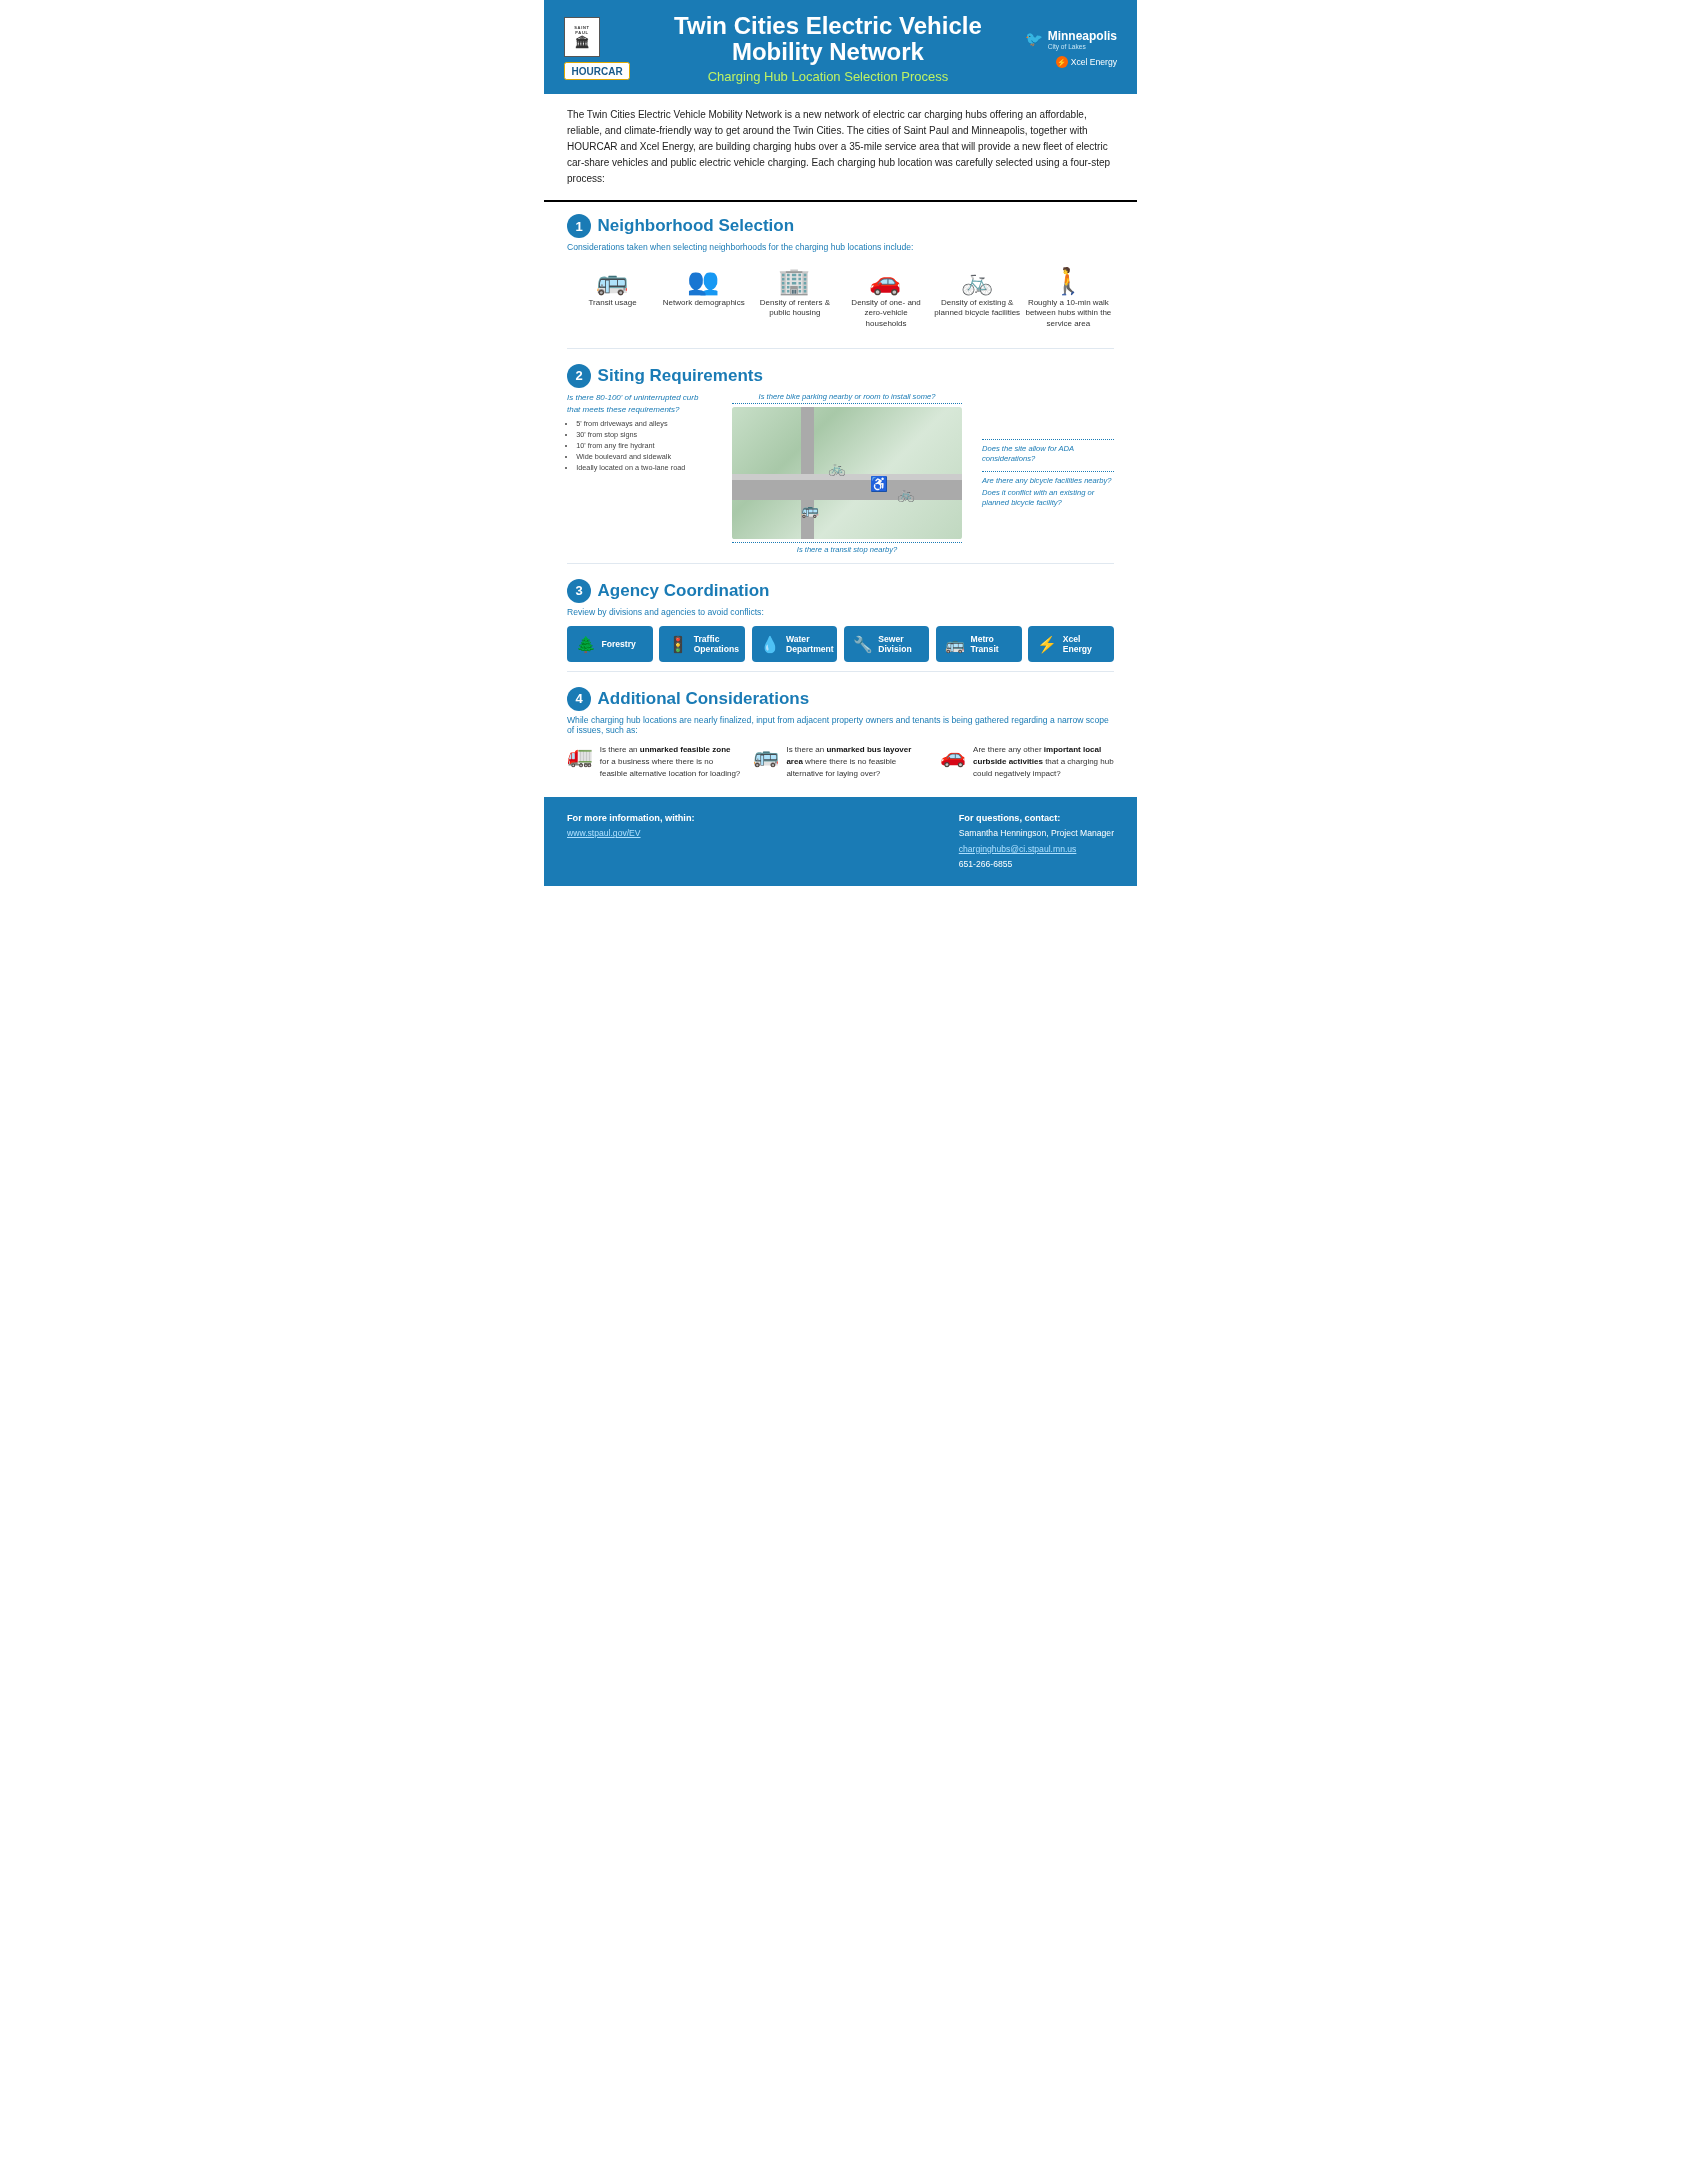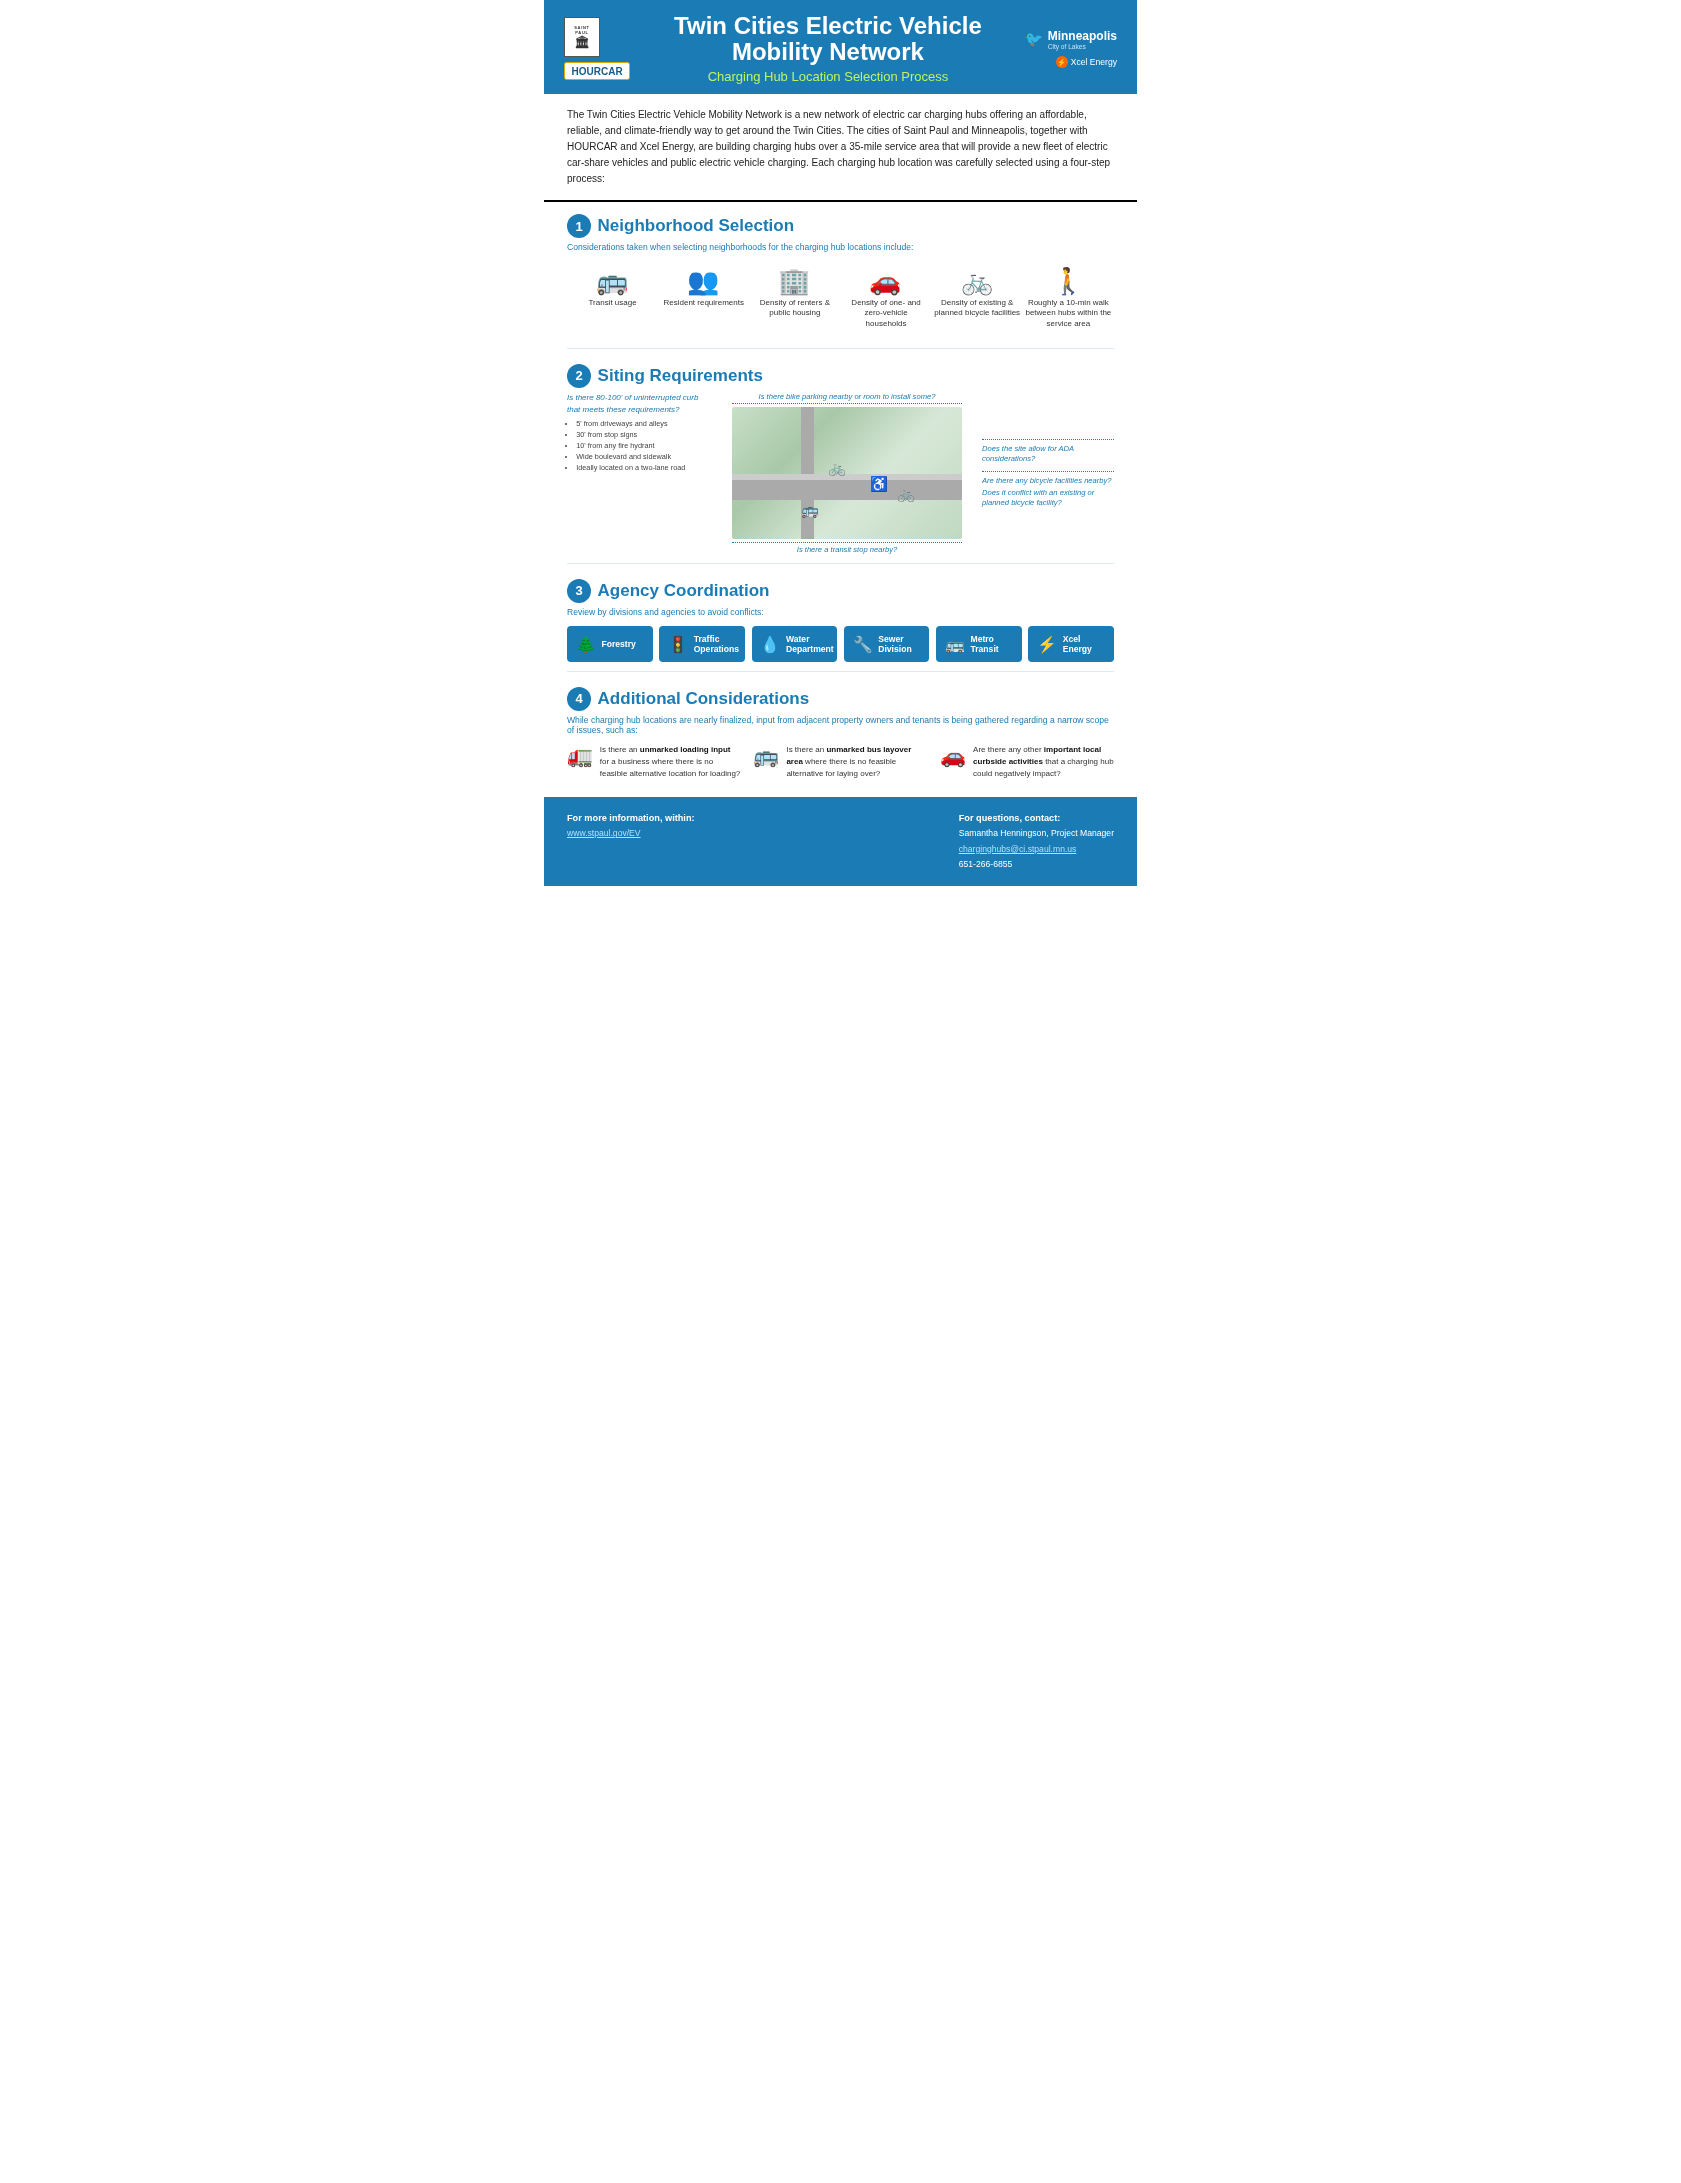--- a/index.html
+++ b/index.html
@@ -396,21 +396,21 @@
   </div>
   <p class="section-subtitle">Considerations taken when selecting neighborhoods for the charging hub locations include:</p>
 
   <div class="icon-row">
     <div class="icon-item">
       <span class="icon-shape">🚌</span>
       <span class="icon-label">Transit usage</span>
     </div>
     <div class="icon-item">
       <span class="icon-shape">👥</span>
-      <span class="icon-label">Resident requirements</span>
+      <span class="icon-label">Network demographics</span>
     </div>
     <div class="icon-item">
       <span class="icon-shape">🏢</span>
       <span class="icon-label">Density of renters &amp; public housing</span>
     </div>
     <div class="icon-item">
       <span class="icon-shape">🚗</span>
       <span class="icon-label">Density of one- and zero-vehicle households</span>
     </div>
     <div class="icon-item">
@@ -519,21 +519,21 @@
   <div class="section-title">
     <div class="step-circle">4</div>
     <h2>Additional Considerations</h2>
   </div>
   <p class="section-subtitle">While charging hub locations are nearly finalized, input from adjacent property owners and tenants is being gathered regarding a narrow scope of issues, such as:</p>
 
   <div class="additional-grid">
     <div class="additional-item">
       <span class="add-icon">🚛</span>
       <p>
-        Is there an <strong>unmarked loading input</strong> for a business where there is no feasible alternative location for loading?
+        Is there an <strong>unmarked feasible zone</strong> for a business where there is no feasible alternative location for loading?
       </p>
     </div>
     <div class="additional-item">
       <span class="add-icon">🚌</span>
       <p>
         Is there an <strong>unmarked bus layover area</strong> where there is no feasible alternative for laying over?
       </p>
     </div>
     <div class="additional-item">
       <span class="add-icon">🚗</span>

